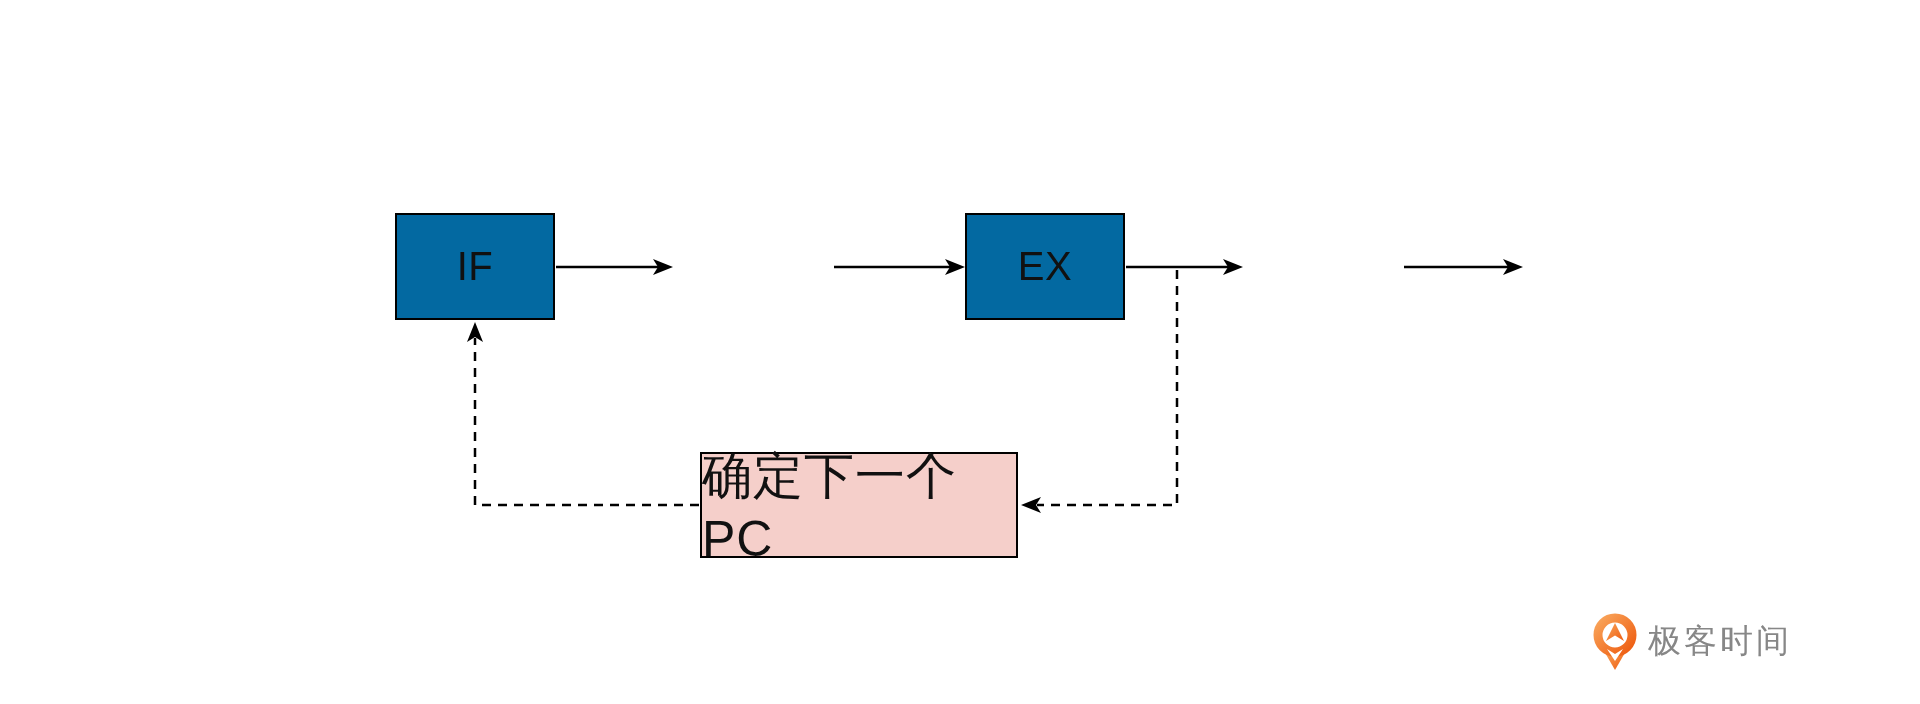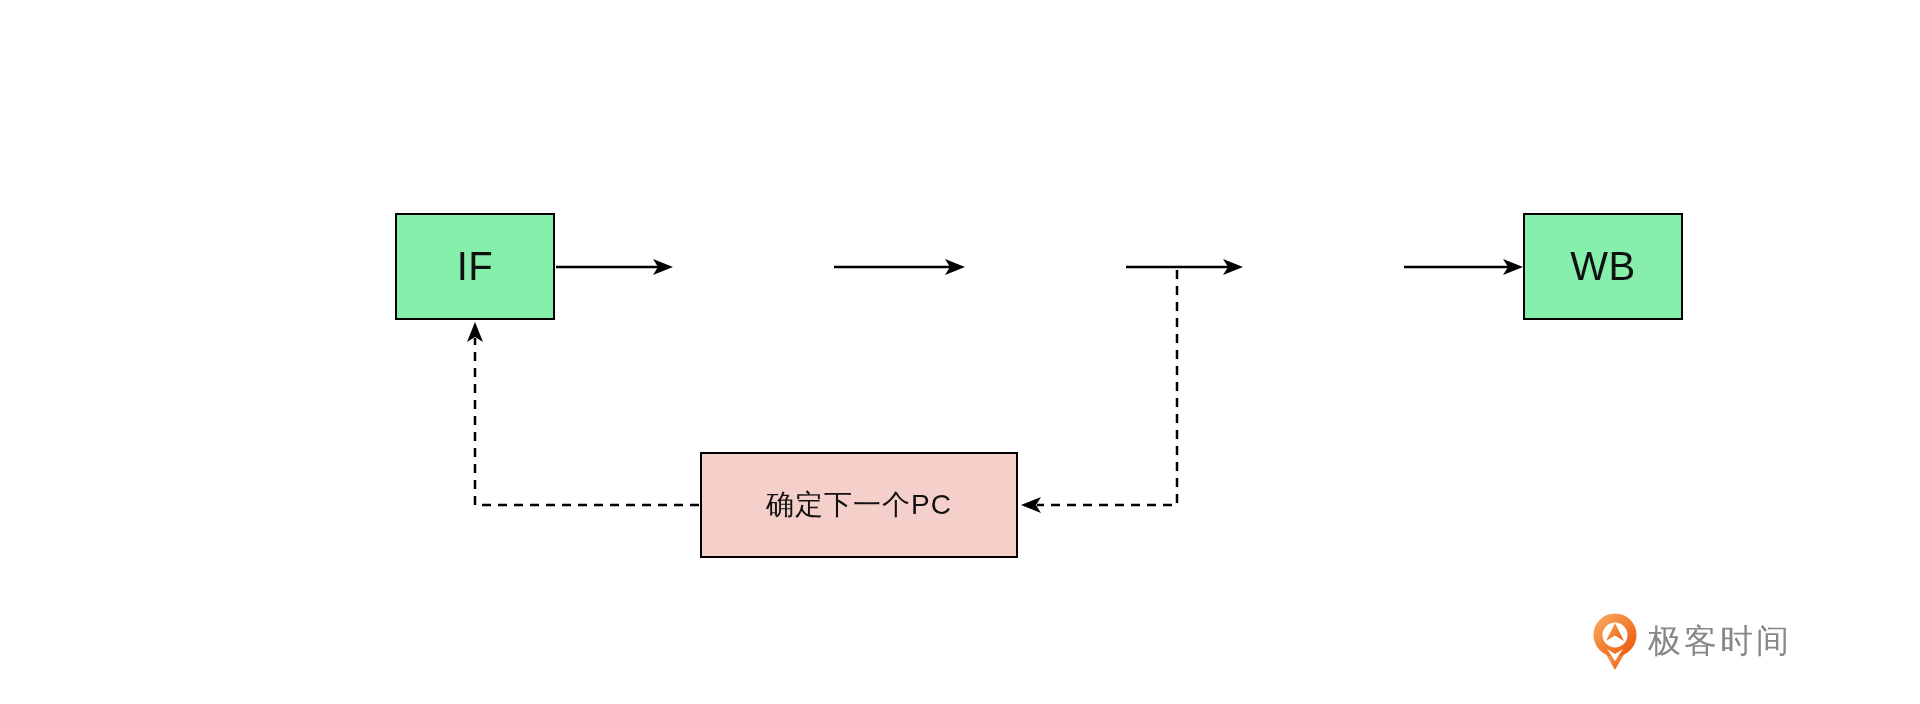--- a/index.html
+++ b/index.html
@@ -20,21 +20,21 @@
     left: 0; top: 0;
     width: 1920px;
     height: 704px;
   }
   .stage {
     position: absolute;
     top: 213px;
     width: 160px;
     height: 107px;
     box-sizing: border-box;
-    background: #86efac;
+    background: #0369a1;
     border: 2.5px solid #000000;
     display: flex;
     align-items: center;
     justify-content: center;
   }
   .stage-label {
     font-size: 40px;
     color: #111111;
     letter-spacing: 0.5px;
   }
@@ -45,21 +45,21 @@
     width: 318px;
     height: 106px;
     box-sizing: border-box;
     background: #f5cfca;
     border: 2.5px solid #000000;
     display: flex;
     align-items: center;
     justify-content: center;
   }
   .feedback-label {
-    font-size: 28px;
+    font-size: 50px;
     color: #111111;
     letter-spacing: 1px;
   }
   .logo {
     position: absolute;
     left: 1591px;
     top: 610px;
     display: flex;
     align-items: center;
     justify-content: center;
@@ -108,22 +108,22 @@
 
     <g stroke="#000" fill="#000">
       <polyline points="699,505 475,505 475,338" fill="none" stroke-width="2.5" stroke-dasharray="9 7"></polyline>
       <path d="M475 322 L467 342 L475 337 L483 342 Z" stroke="none"></path>
     </g>
   </svg>
 
   <div class="stage" style="left:395px">
     <span class="stage-label">IF</span>
   </div>
-  <div class="stage" style="left:1523px">
-    <span class="stage-label">WB</span>
+  <div class="stage" style="left:965px">
+    <span class="stage-label">EX</span>
   </div>
 
   <div class="feedback-box">
     <span class="feedback-label">确定下一个PC</span>
   </div>
 
   <div class="logo">
     <svg class="logo-icon" viewBox="0 0 48 62" xmlns="http://www.w3.org/2000/svg">
       <defs>
         <linearGradient id="lg" x1="0" y1="0" x2="1" y2="1">

